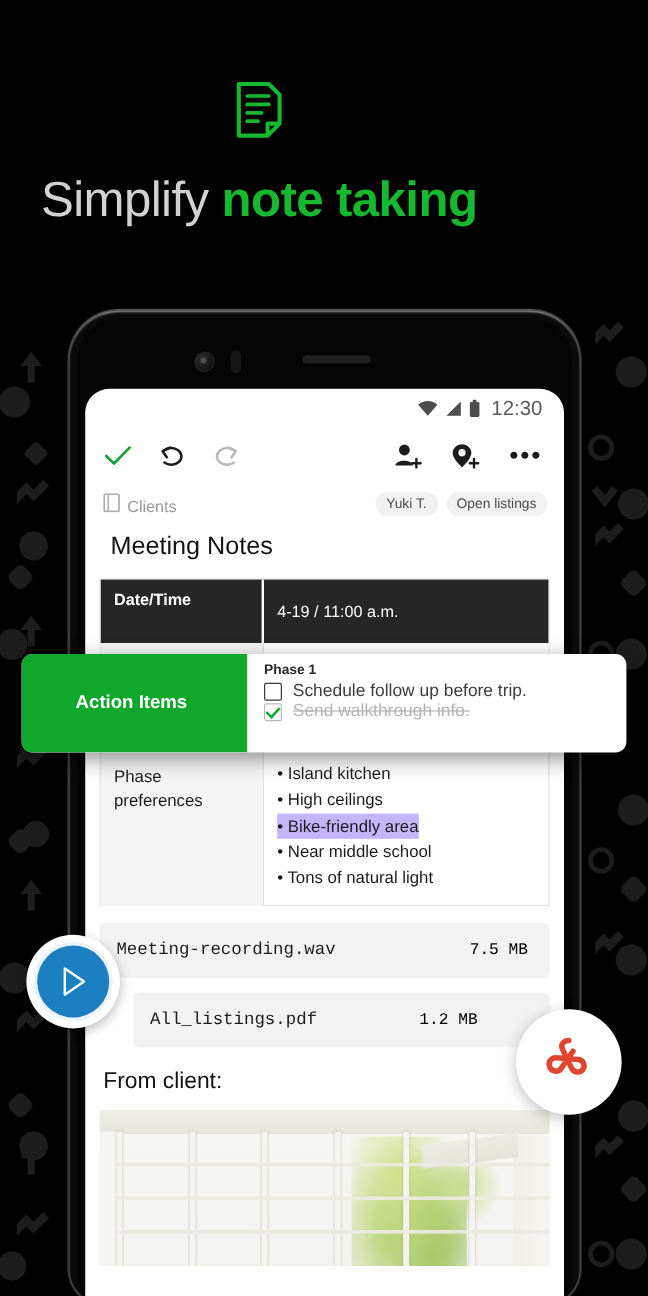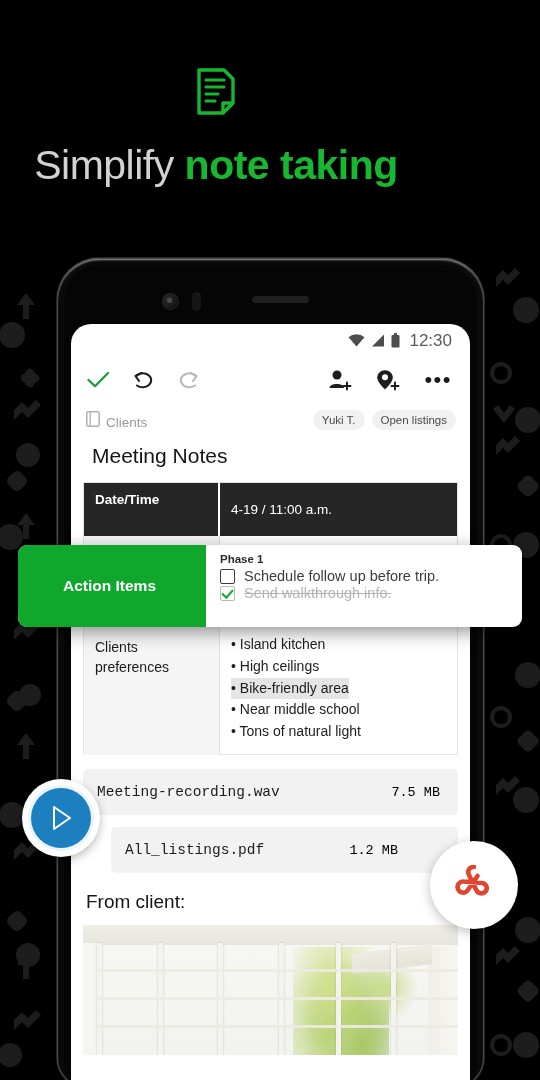--- a/index.html
+++ b/index.html
@@ -237,21 +237,21 @@
     padding: 9px 11px 11px 11px;
     border-bottom: 1px solid #e2e2e2;
   }
   .pref-item {
     font-size: 14px;
     color: #1c1c1c;
     line-height: 1.56;
     display: block;
     width: fit-content;
   }
-  .pref-item.hl { background: #e5e5e5; }
+  .pref-item.hl { background: #c4b5fd; }
 
   
   .attachments { padding: 14px 12px 0 12px; }
   .attach-row {
     display: flex;
     align-items: center;
     background: #f2f2f2;
     border-radius: 5px;
     height: 46px;
     padding: 0 14px;
@@ -614,21 +614,21 @@
         <div class="note-table">
           <div class="trow head">
             <div class="tcell-l">Date/Time</div>
             <div class="tcell-r">4-19 / 11:00 a.m.</div>
           </div>
           <div class="trow spacer">
             <div class="tcell-l"></div>
             <div class="tcell-r"></div>
           </div>
           <div class="trow prefs">
-            <div class="tcell-l">Clients preferences</div>
+            <div class="tcell-l">Phase preferences</div>
             <div class="tcell-r">
               <span class="pref-item">• Island kitchen</span>
               <span class="pref-item">• High ceilings</span>
               <span class="pref-item hl">• Bike-friendly area</span>
               <span class="pref-item">• Near middle school</span>
               <span class="pref-item">• Tons of natural light</span>
             </div>
           </div>
         </div>
 

